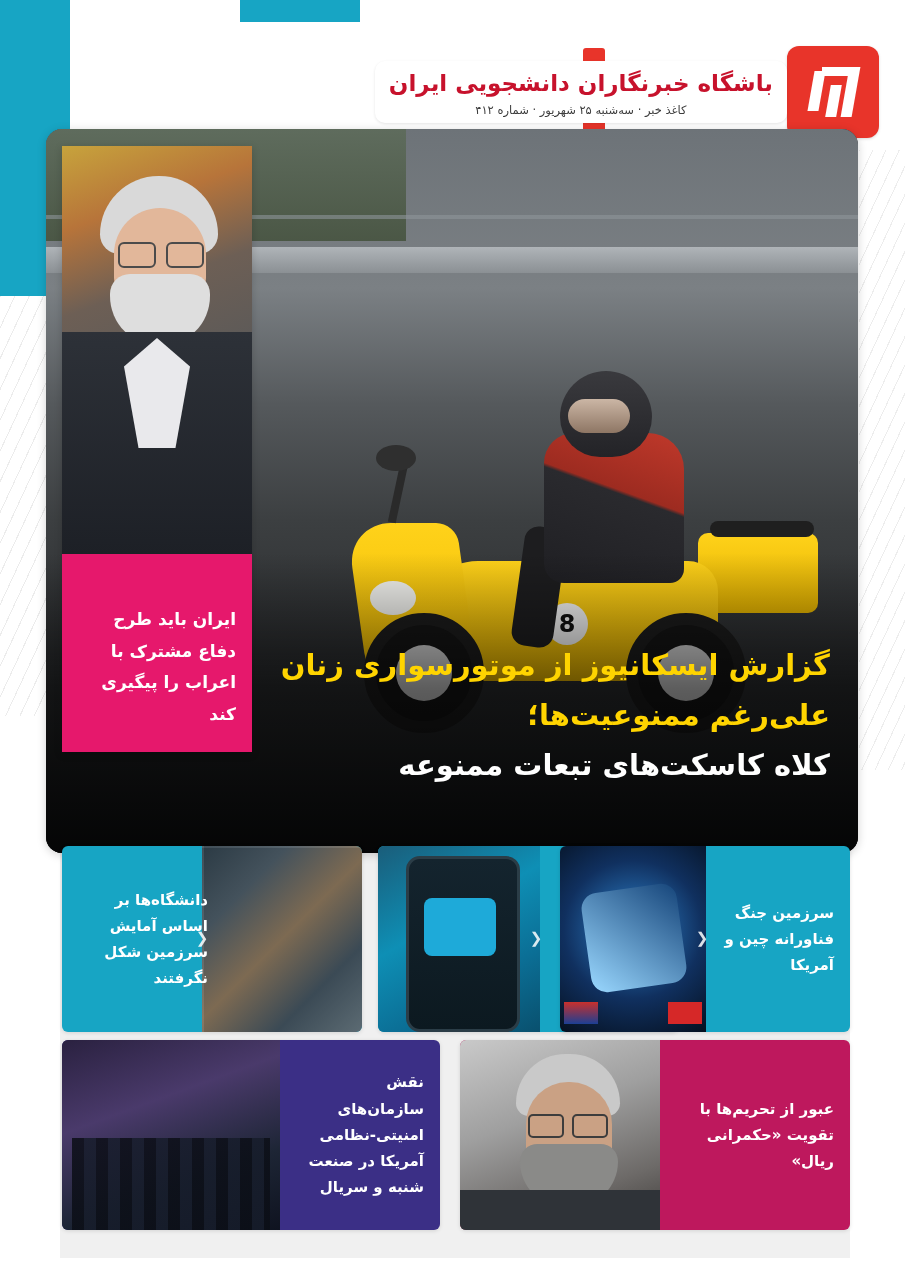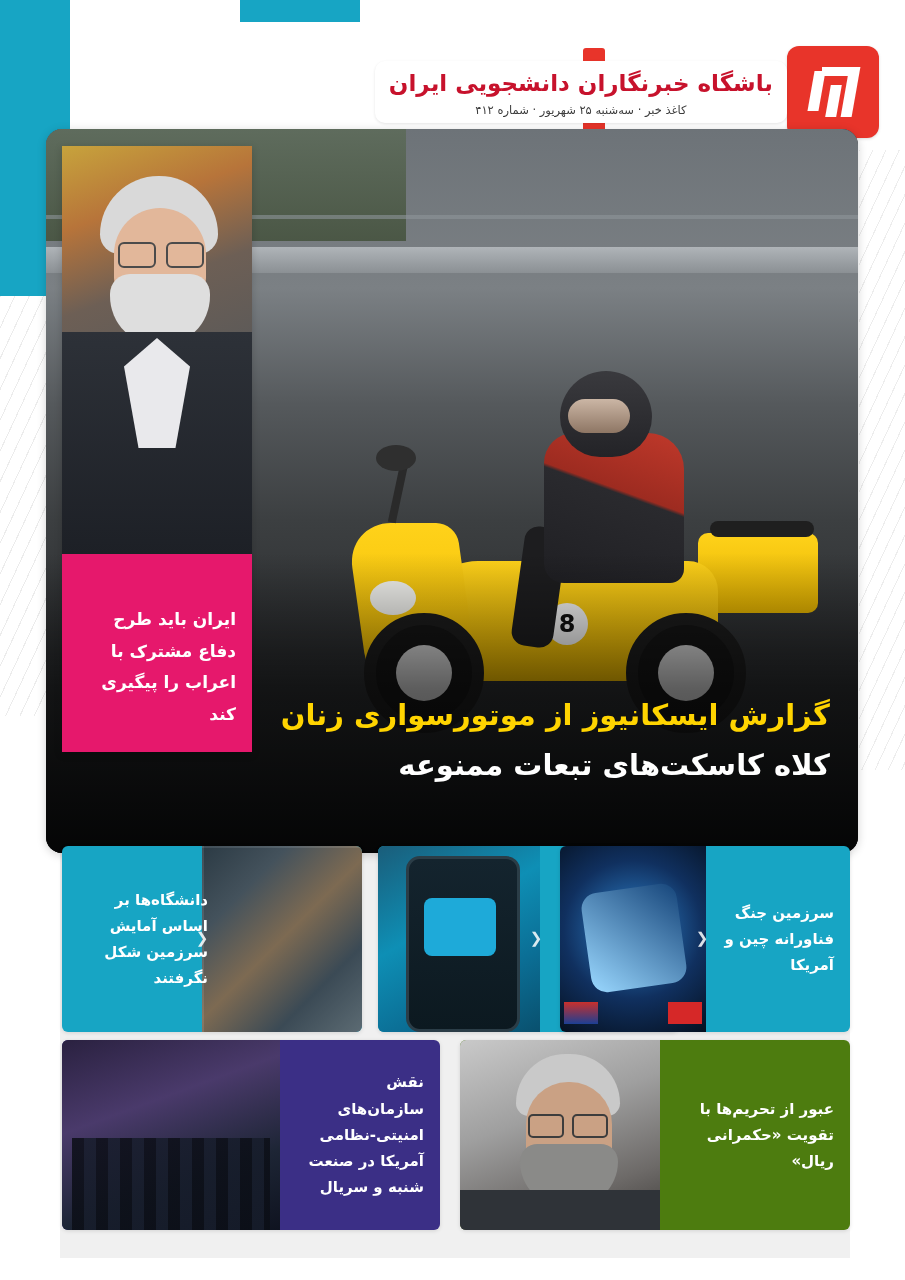--- a/index.html
+++ b/index.html
@@ -270,21 +270,21 @@
     position:absolute;left:0;top:0;width:218px;height:190px;
     background:linear-gradient(160deg,#2a2140 0%,#4a3a6b 35%,#1d2535 70%,#0f1320 100%);
   }
   .cardD .ph::after{
     content:"";position:absolute;left:10px;bottom:0;width:198px;height:92px;
     background:repeating-linear-gradient(90deg,#0b0e16 0 12px,#161c2a 12px 24px);
     opacity:.85;
   }
   .cardD .card-text{right:0;width:160px;font-size:15px;}
 
-  .cardE{left:460px;top:1040px;width:390px;height:190px;background:#4d7c0f;}
+  .cardE{left:460px;top:1040px;width:390px;height:190px;background:#be185d;}
   .cardE .ph{
     position:absolute;left:0;top:0;width:200px;height:190px;
     background:linear-gradient(160deg,#c9c9c9 0%,#9f9f9f 40%,#6d6a68 75%,#3e3b39 100%);
   }
   .cardE .e-hair{position:absolute;left:56px;top:14px;width:104px;height:62px;background:#c9c9c9;border-radius:54px 54px 14px 14px;}
   .cardE .e-face{position:absolute;left:66px;top:42px;width:86px;height:104px;background:#caa184;border-radius:42px 42px 36px 36px;}
   .cardE .e-beard{position:absolute;left:60px;top:104px;width:98px;height:64px;background:#8a8a88;border-radius:18px 18px 48px 48px;}
   .cardE .e-glass-l{position:absolute;left:68px;top:74px;width:32px;height:20px;border:2px solid #3d3d3d;border-radius:5px;}
   .cardE .e-glass-r{position:absolute;left:112px;top:74px;width:32px;height:20px;border:2px solid #3d3d3d;border-radius:5px;}
   .cardE .e-suit{position:absolute;left:0;top:150px;width:200px;height:40px;background:#2f3338;}
@@ -341,20 +341,21 @@
       <div class="rider-body"></div>
       <div class="rider-helmet"></div>
       <div class="rider-visor"></div>
       <div class="sc-wheel-f"></div>
       <div class="sc-wheel-r"></div>
     </div>
   </div>
   <div class="hero-shade"></div>
   <div class="hero-text">
     <div class="hero-line accent">گزارش ایسکانیوز از موتورسواری زنان</div>
+    <div class="hero-line accent">علی‌رغم ممنوعیت‌ها؛</div>
     <div class="hero-line">کلاه کاسکت‌های تبعات ممنوعه</div>
   </div>
 </div>
 
 <div class="left-card">
   <div class="left-card-photo">
     <div class="lcp-hair"></div>
     <div class="lcp-face"></div>
     <div class="lcp-beard"></div>
     <div class="lcp-glass-l"></div>

